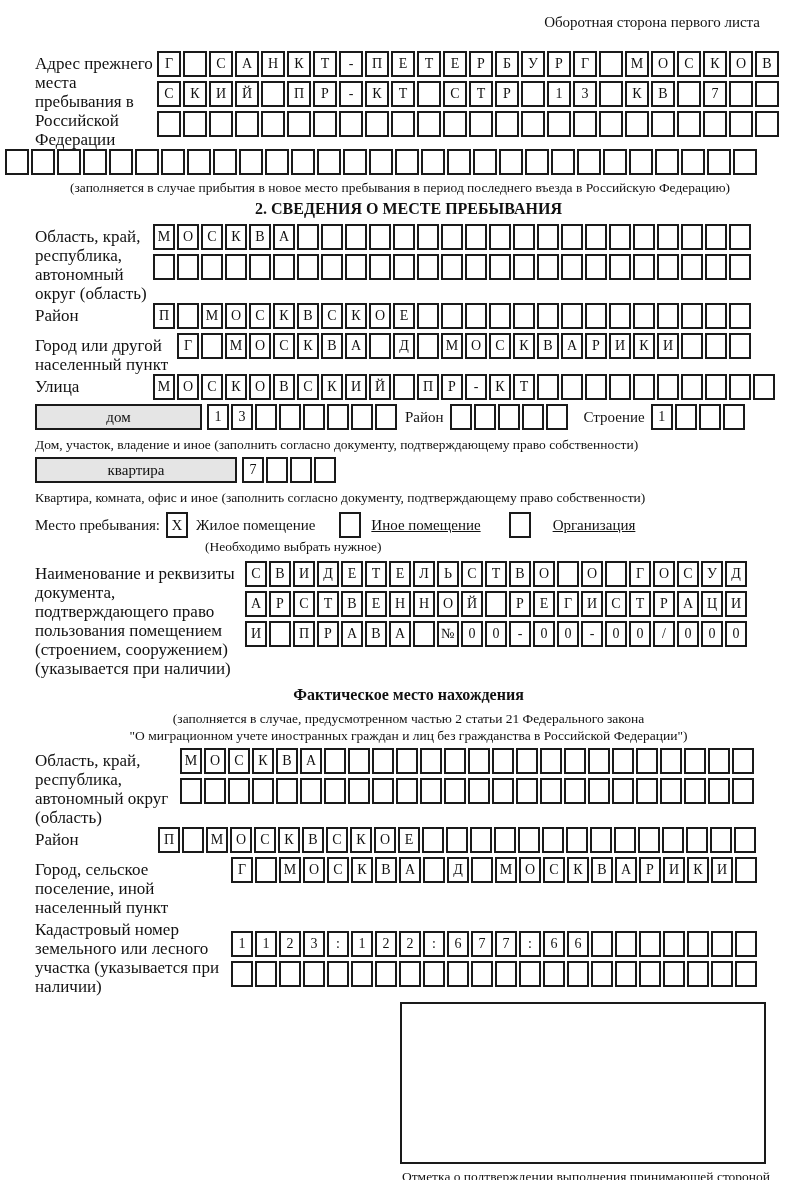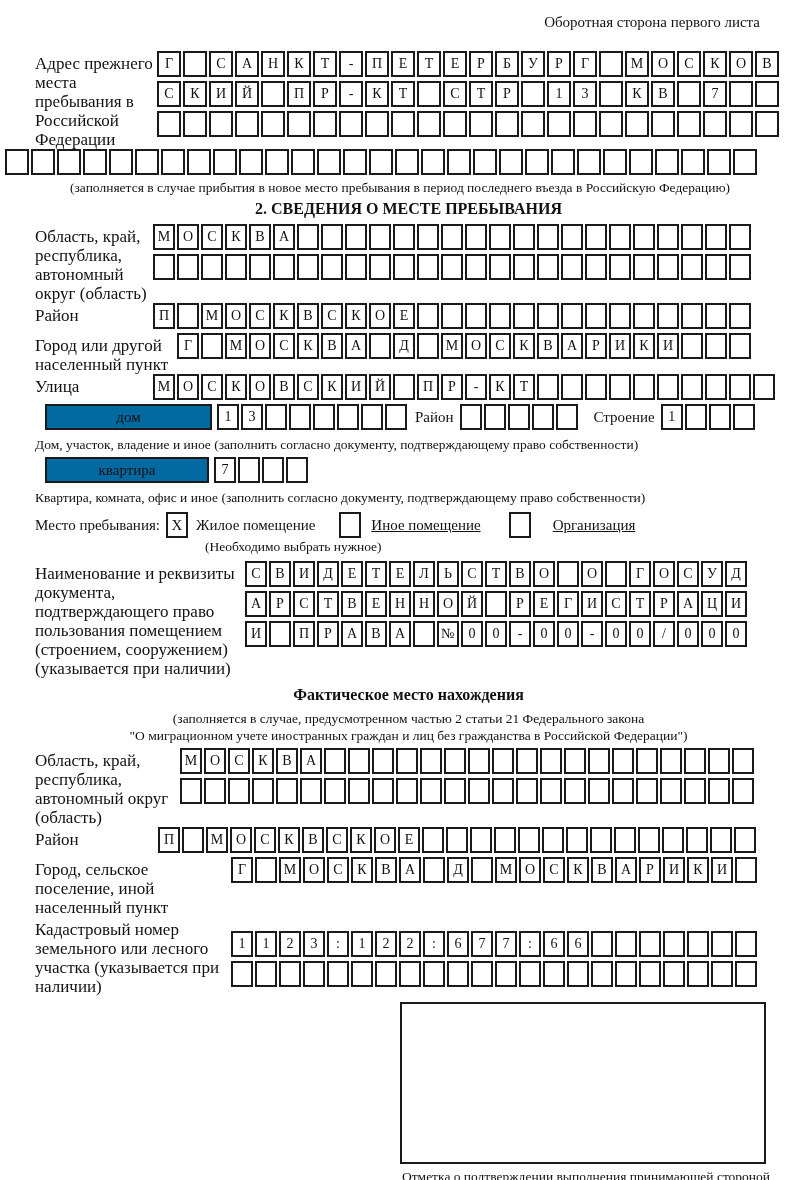--- a/index.html
+++ b/index.html
@@ -22,21 +22,21 @@
     display:inline-block;box-sizing:border-box;
     width:24px;height:26px;border:2px solid #1a1a1a;margin-right:2px;
     text-align:center;font-size:14px;line-height:22px;vertical-align:top;
     background:#fff;
   }
   .lg .cell{width:24px;}
   .sm .cell{width:22px;}
   .cap{font-size:13.5px;line-height:17px;}
   .cap-center{text-align:center;}
   .title{text-align:center;font-weight:bold;font-size:16px;margin:4px 0 6px 0;}
-  .widebox{box-sizing:border-box;border:2px solid #1a1a1a;height:26px;line-height:22px;text-align:center;background:#0369a1;flex:0 0 auto;margin-left:10px;}
+  .widebox{box-sizing:border-box;border:2px solid #1a1a1a;height:26px;line-height:22px;text-align:center;background:#e5e5e5;flex:0 0 auto;}
   .inline-lbl{line-height:26px;padding:0 6px;flex:0 0 auto;}
   .chk{display:inline-block;box-sizing:border-box;width:22px;height:26px;border:2px solid #1a1a1a;text-align:center;line-height:22px;font-size:15px;vertical-align:top;background:#fff;}
   .mesto-row{display:flex;align-items:flex-start;margin-top:6px;}
   .mesto-row .t{line-height:26px;}
   .stamp-wrap{margin-left:365px;width:372px;margin-top:6px;}
   .stamp-box{box-sizing:border-box;width:366px;height:162px;border:2px solid #1a1a1a;background:#fff;}
   .stamp-cap{width:372px;text-align:center;font-size:13.5px;line-height:18px;margin-top:4px;}
   .mb2{margin-bottom:2px;}
 </style>
 </head>
@@ -86,21 +86,21 @@
     <div class="widebox" style="width:167px;margin-right:5px;">дом</div>
     <div class="cellrow sm"><span class="cell">1</span><span class="cell">3</span><span class="cell"></span><span class="cell"></span><span class="cell"></span><span class="cell"></span><span class="cell"></span><span class="cell"></span></div>
     <div class="inline-lbl">Район</div>
     <div class="cellrow sm"><span class="cell"></span><span class="cell"></span><span class="cell"></span><span class="cell"></span><span class="cell"></span></div>
     <div class="inline-lbl" style="padding-left:14px;">Строение</div>
     <div class="cellrow sm"><span class="cell">1</span><span class="cell"></span><span class="cell"></span><span class="cell"></span></div>
   </div>
   <div class="cap">Дом, участок, владение и иное (заполнить согласно документу, подтверждающему право собственности)</div>
 
   <div class="row mb2" style="margin-top:4px;">
-    <div class="widebox" style="width:164px;margin-right:5px;">квартира</div>
+    <div class="widebox" style="width:202px;margin-right:5px;">квартира</div>
     <div class="cellrow sm"><span class="cell">7</span><span class="cell"></span><span class="cell"></span><span class="cell"></span></div>
   </div>
   <div class="cap">Квартира, комната, офис и иное (заполнить согласно документу, подтверждающему право собственности)</div>
 
   <div class="mesto-row">
     <div class="t">Место пребывания:</div>
     <span class="chk" style="margin-left:6px;">X</span>
     <div class="t" style="padding:0 24px 0 8px;">Жилое помещение</div>
     <span class="chk"></span>
     <div class="t" style="padding:0 28px 0 10px;text-decoration:underline;">Иное помещение</div>

